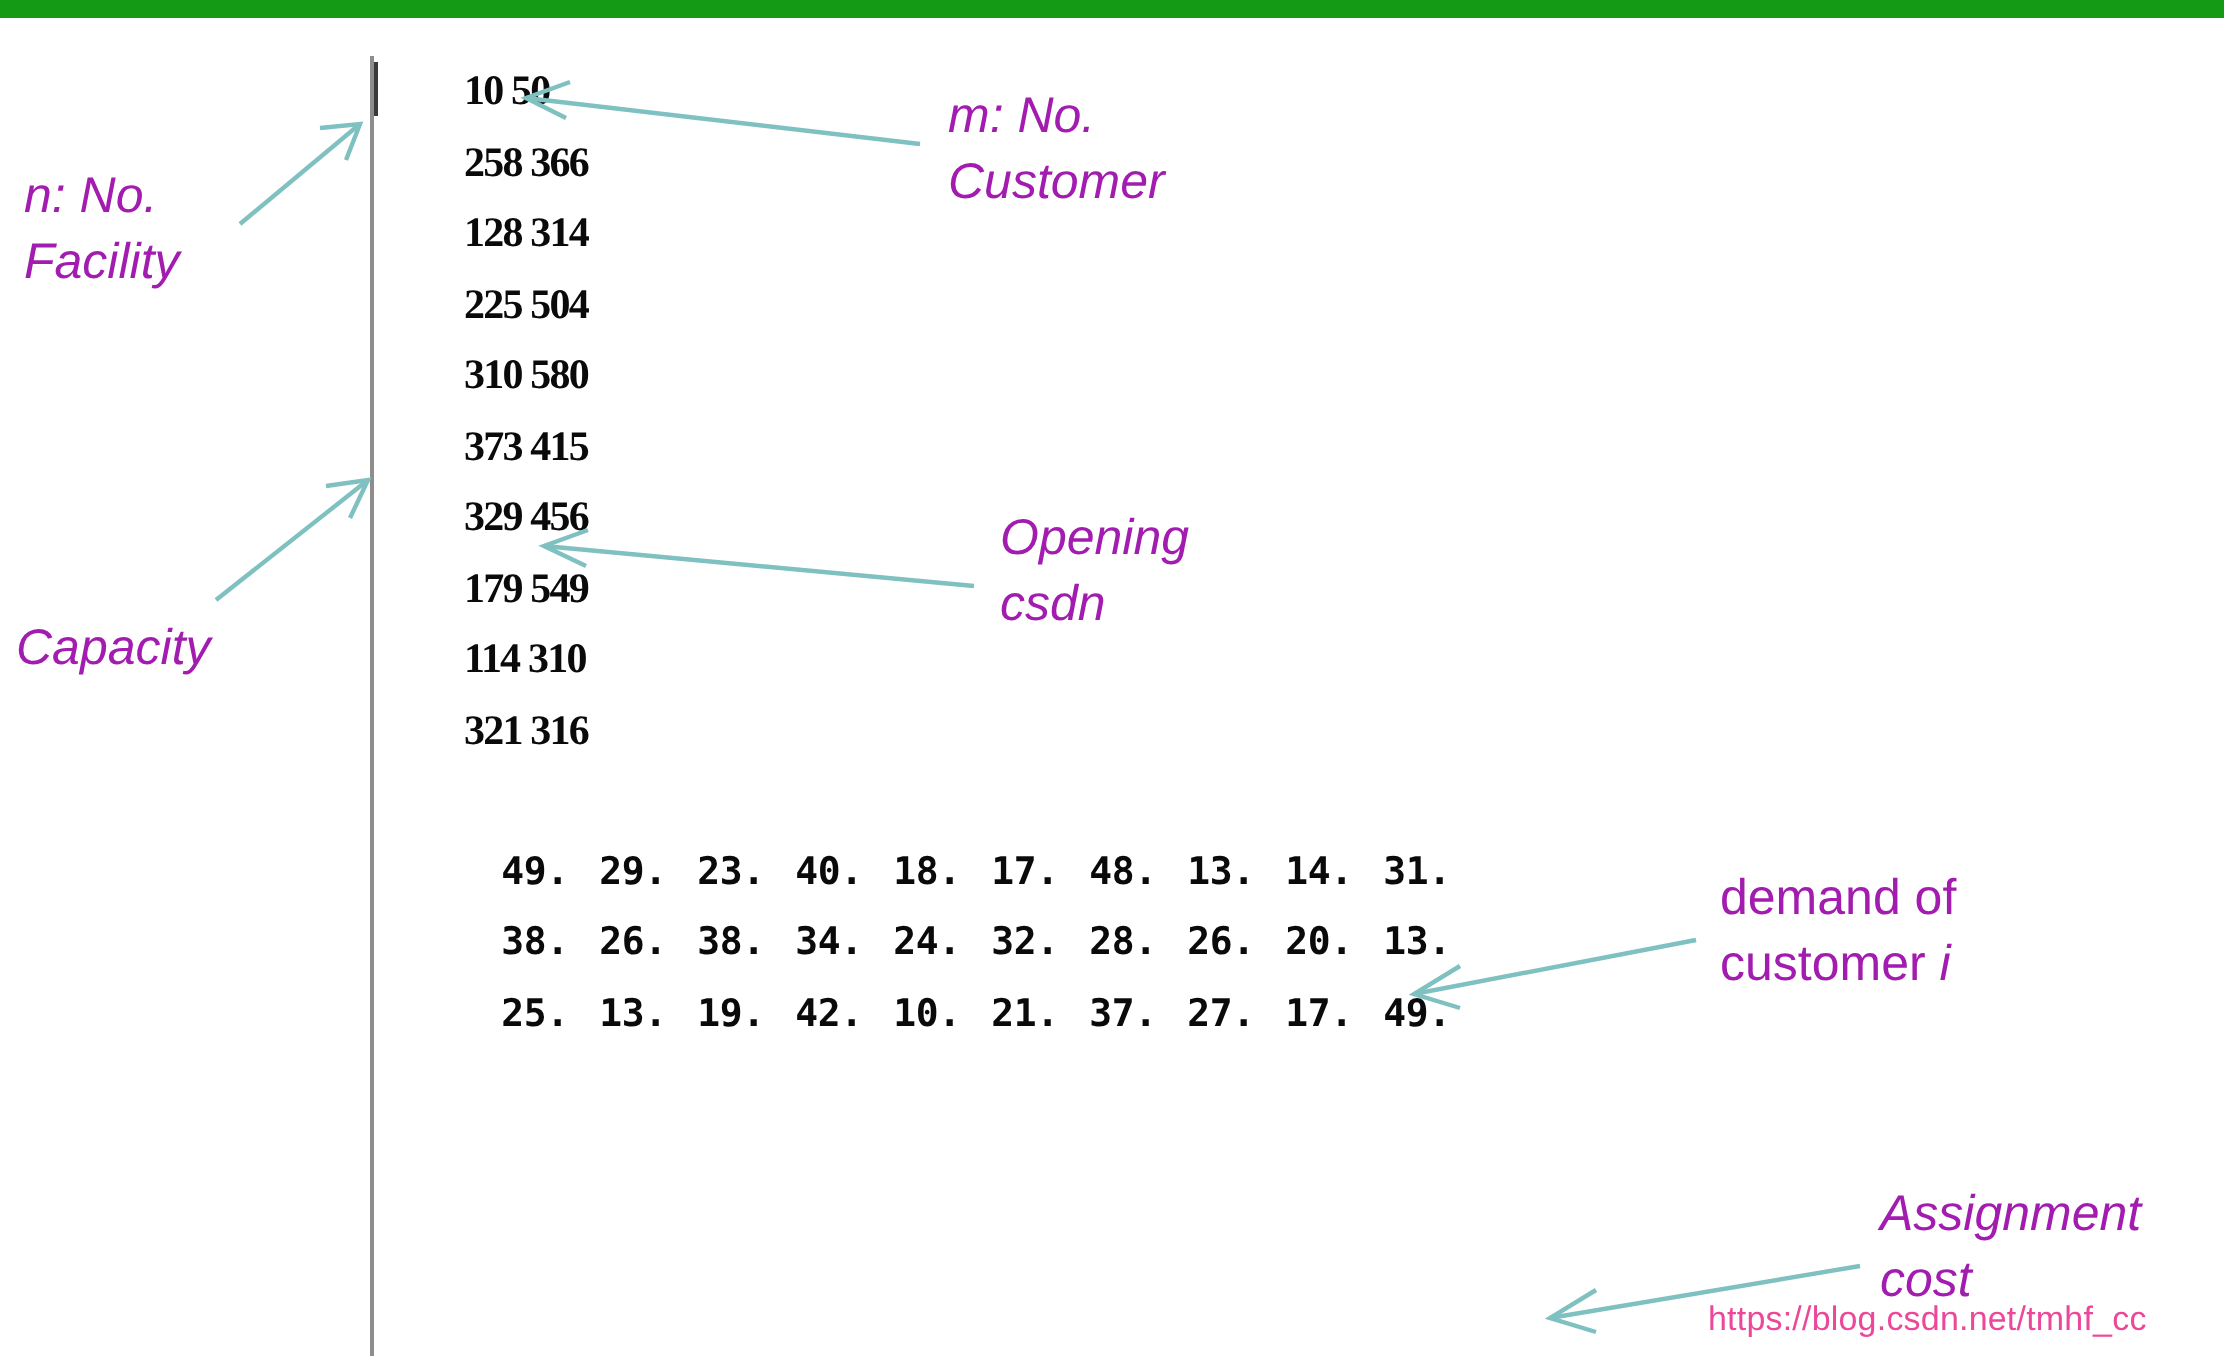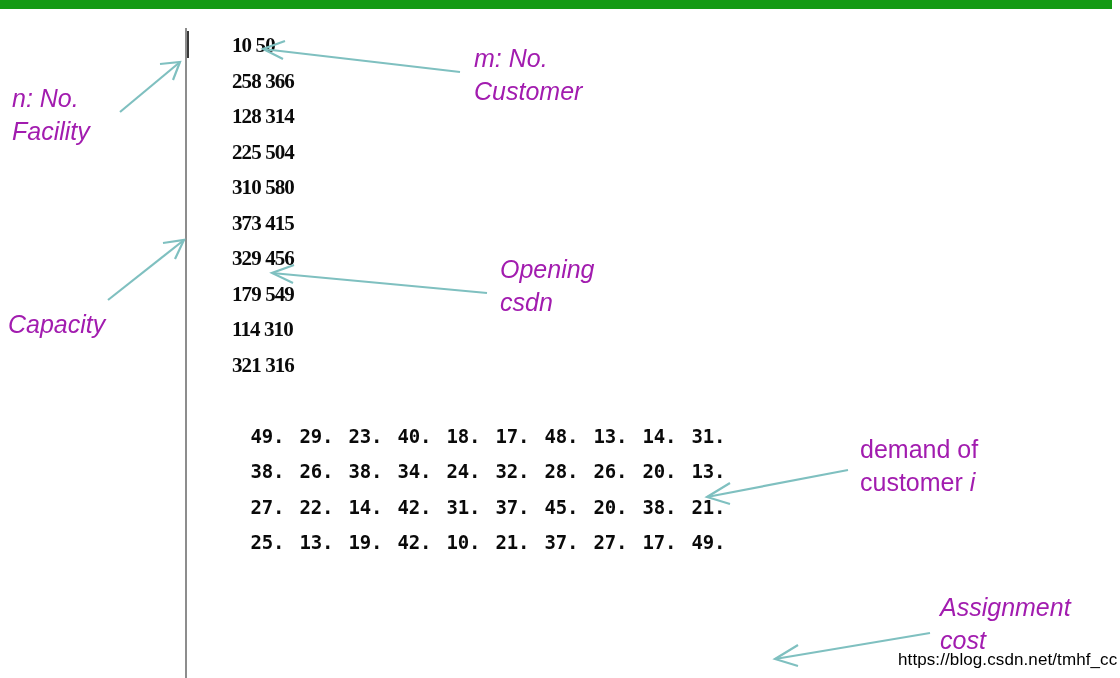--- a/index.html
+++ b/index.html
@@ -104,24 +104,24 @@
   #arrows {
     position: absolute;
     left: 0; top: 0;
     width: 1120px; height: 678px;
     pointer-events: none;
   }
 
   
   #watermark {
     position: absolute;
-    left: 898px;
+    left: 854px;
     top: 650px;
     font-size: 17px;
-    color: #000000;
+    color: #ec4899;
     font-family: "Liberation Sans", sans-serif;
     letter-spacing: 0.1px;
   }
 </style>
 </head>
 <body>
 
 <div id="top-bar"></div>
 
 <div id="gutter-rule"></div>
@@ -139,23 +139,20 @@
   <div class="pair-row">114 310</div>
   <div class="pair-row">321 316</div>
 
   <div class="matrix-row">
     <span class="mcell">49.</span><span class="mcell">29.</span><span class="mcell">23.</span><span class="mcell">40.</span><span class="mcell">18.</span><span class="mcell">17.</span><span class="mcell">48.</span><span class="mcell">13.</span><span class="mcell">14.</span><span class="mcell">31.</span>
   </div>
   <div class="matrix-row">
     <span class="mcell">38.</span><span class="mcell">26.</span><span class="mcell">38.</span><span class="mcell">34.</span><span class="mcell">24.</span><span class="mcell">32.</span><span class="mcell">28.</span><span class="mcell">26.</span><span class="mcell">20.</span><span class="mcell">13.</span>
   </div>
   <div class="matrix-row">
-    <span class="mcell">27.</span><span class="mcell">22.</span><span class="mcell">14.</span><span class="mcell">42.</span><span class="mcell">31.</span><span class="mcell">37.</span><span class="mcell">45.</span><span class="mcell">20.</span><span class="mcell">38.</span><span class="mcell">21.</span>
-  </div>
-  <div class="matrix-row">
     <span class="mcell">25.</span><span class="mcell">13.</span><span class="mcell">19.</span><span class="mcell">42.</span><span class="mcell">10.</span><span class="mcell">21.</span><span class="mcell">37.</span><span class="mcell">27.</span><span class="mcell">17.</span><span class="mcell">49.</span>
   </div>
 </div>
 
 <div class="annot ital" id="label-n">n: No.
 Facility</div>
 <div class="annot ital" id="label-capacity">Capacity</div>
 <div class="annot ital" id="label-m">m: No.
 Customer</div>
 <div class="annot ital" id="label-opening">Opening

